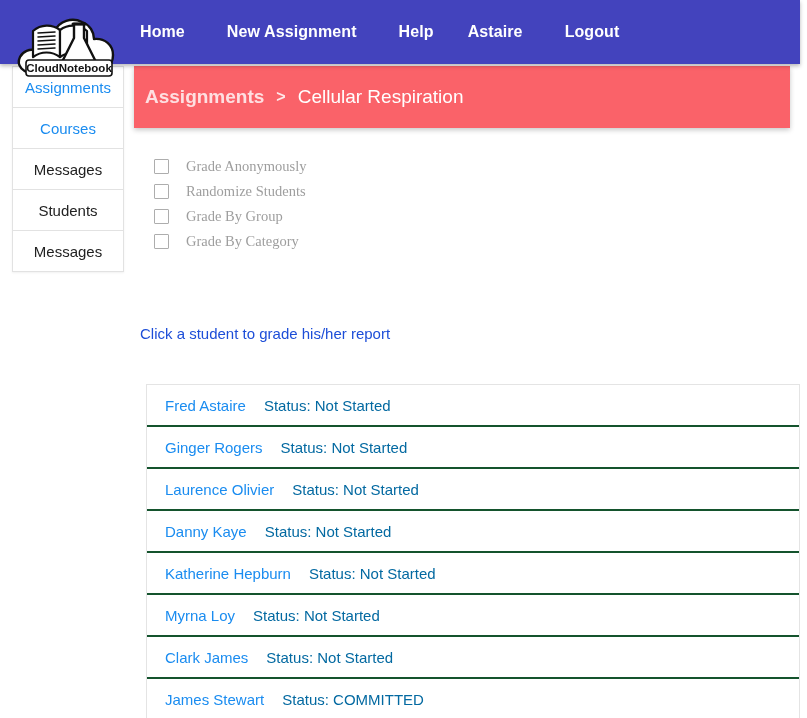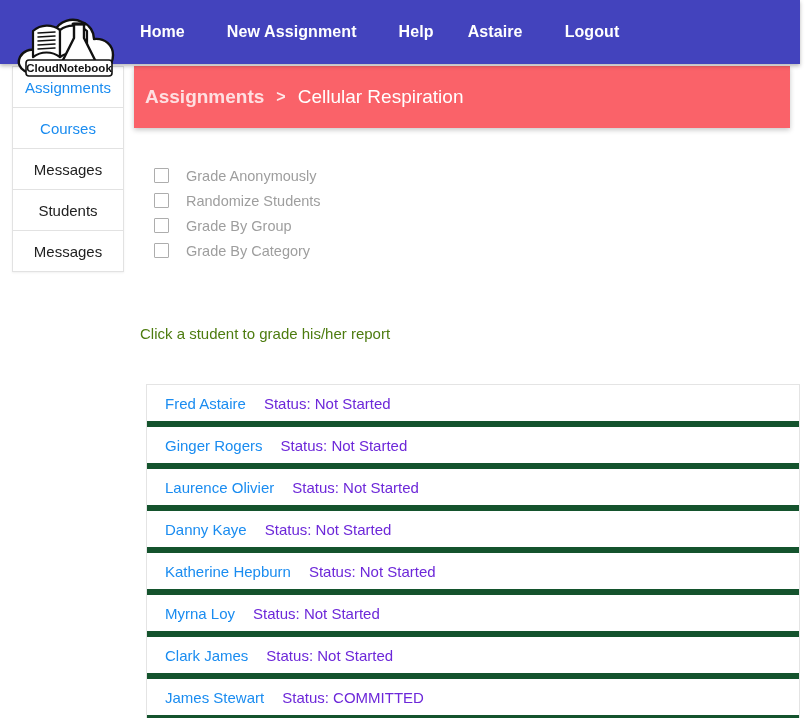--- a/index.html
+++ b/index.html
@@ -105,21 +105,21 @@
     cursor: pointer;
     box-sizing: border-box;
     white-space: nowrap;
   }
   .side-item.link { color: #1a8cf0; }
   .side-item.plain { color: #222222; }
 
   
   .options {
     position: absolute;
-    left: 154px; top: 163px;
+    left: 154px; top: 154px; font-family: Liberation Serif, serif;
   }
   .opt-row {
     display: flex;
     align-items: center;
     height: 25px;
   }
   .cbox {
     width: 15px; height: 15px;
     border: 1px solid #adadad;
     background: #ffffff;
@@ -134,52 +134,52 @@
     color: #9e9e9e;
     cursor: pointer;
     white-space: nowrap;
   }
 
   
   .hint {
     position: absolute;
     left: 140px; top: 325px;
     font-size: 15px;
-    color: #4d7c0f;
+    color: #1d4ed8;
     white-space: nowrap;
   }
 
   
   .student-list {
     position: absolute;
     left: 146px; top: 384px;
     width: 654px;
     border: 1px solid #e4e4e4;
     border-bottom: none;
     background: #ffffff;
     box-sizing: border-box;
     z-index: 1;
   }
   .student-row {
     height: 42px;
-    border-bottom: 6px solid #14532d;
+    border-bottom: 2px solid #14532d;
     display: flex;
     align-items: center;
     box-sizing: border-box;
     padding-left: 18px;
     cursor: pointer;
   }
   .student-name {
     color: #1a8cf0;
     font-size: 15px;
     white-space: nowrap;
     cursor: pointer;
   }
   .student-status {
-    color: #6d28d9;
+    color: #0369a1;
     font-size: 15px;
     white-space: nowrap;
     margin-left: 18px;
   }
 </style>
 </head>
 <body>
 
 <div class="page">
 

